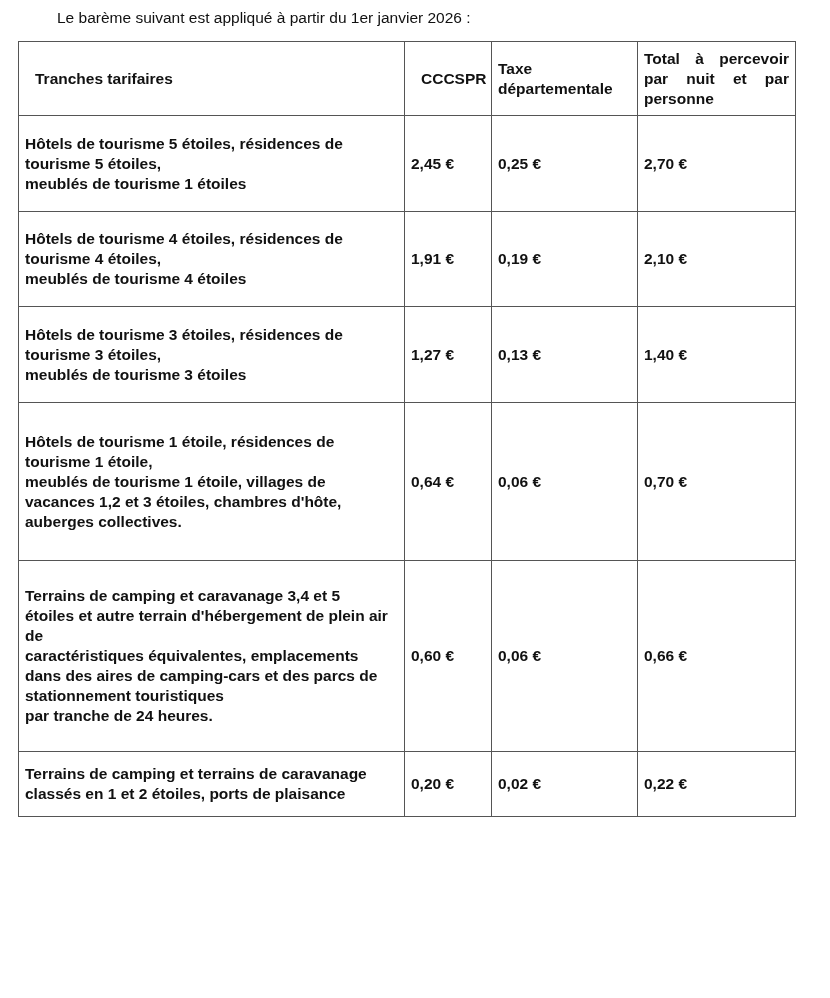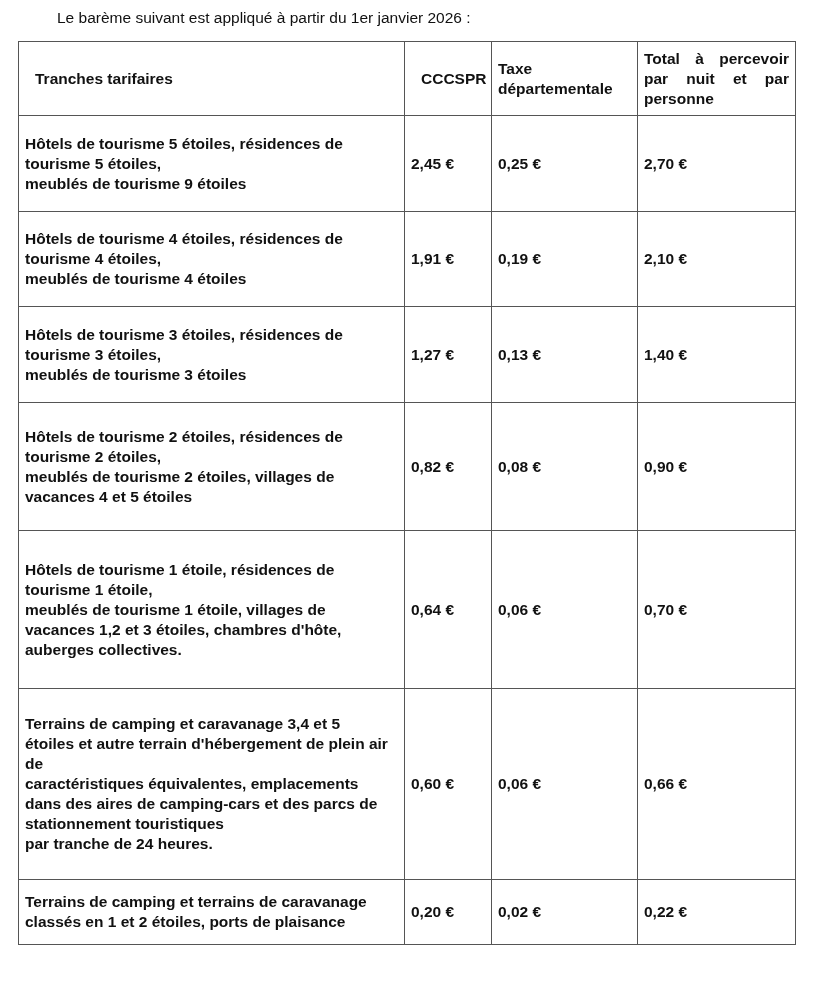--- a/index.html
+++ b/index.html
@@ -73,49 +73,40 @@
       <th class="bold">CCCSPR</th>
       <th class="pre-line">Taxe
 départementale</th>
       <th class="justified">Total à percevoir par nuit et par personne</th>
     </tr>
   </thead>
   <tbody>
     <tr style="height:96px;">
       <td class="pre-line">Hôtels de tourisme 5 étoiles, résidences de
 tourisme 5 étoiles,
-meublés de tourisme 9 étoiles</td>
+meublés de tourisme 1 étoiles</td>
       <td>2,45 €</td>
       <td>0,25 €</td>
       <td>2,70 €</td>
     </tr>
     <tr style="height:95px;margin-top:20px;">
       <td class="pre-line">Hôtels de tourisme 4 étoiles, résidences de
 tourisme 4 étoiles,
 meublés de tourisme 4 étoiles</td>
       <td>1,91 €</td>
       <td>0,19 €</td>
       <td>2,10 €</td>
     </tr>
     <tr style="height:96px;">
       <td class="pre-line">Hôtels de tourisme 3 étoiles, résidences de
 tourisme 3 étoiles,
 meublés de tourisme 3 étoiles</td>
       <td>1,27 €</td>
       <td>0,13 €</td>
       <td>1,40 €</td>
-    </tr>
-    <tr style="height:128px;">
-      <td class="pre-line">Hôtels de tourisme 2 étoiles, résidences de
-tourisme 2 étoiles,
-meublés de tourisme 2 étoiles, villages de
-vacances 4 et 5 étoiles</td>
-      <td>0,82 €</td>
-      <td>0,08 €</td>
-      <td>0,90 €</td>
     </tr>
     <tr style="height:158px;">
       <td class="pre-line">Hôtels de tourisme 1 étoile, résidences de
 tourisme 1 étoile,
 meublés de tourisme 1 étoile, villages de
 vacances 1,2 et 3 étoiles, chambres d'hôte,
 auberges collectives.</td>
       <td>0,64 €</td>
       <td>0,06 €</td>
       <td>0,70 €</td>

